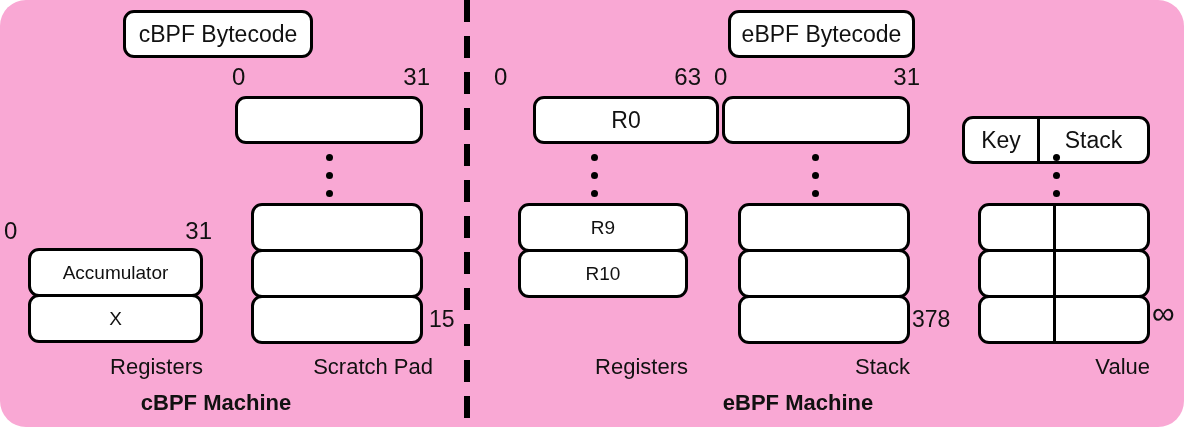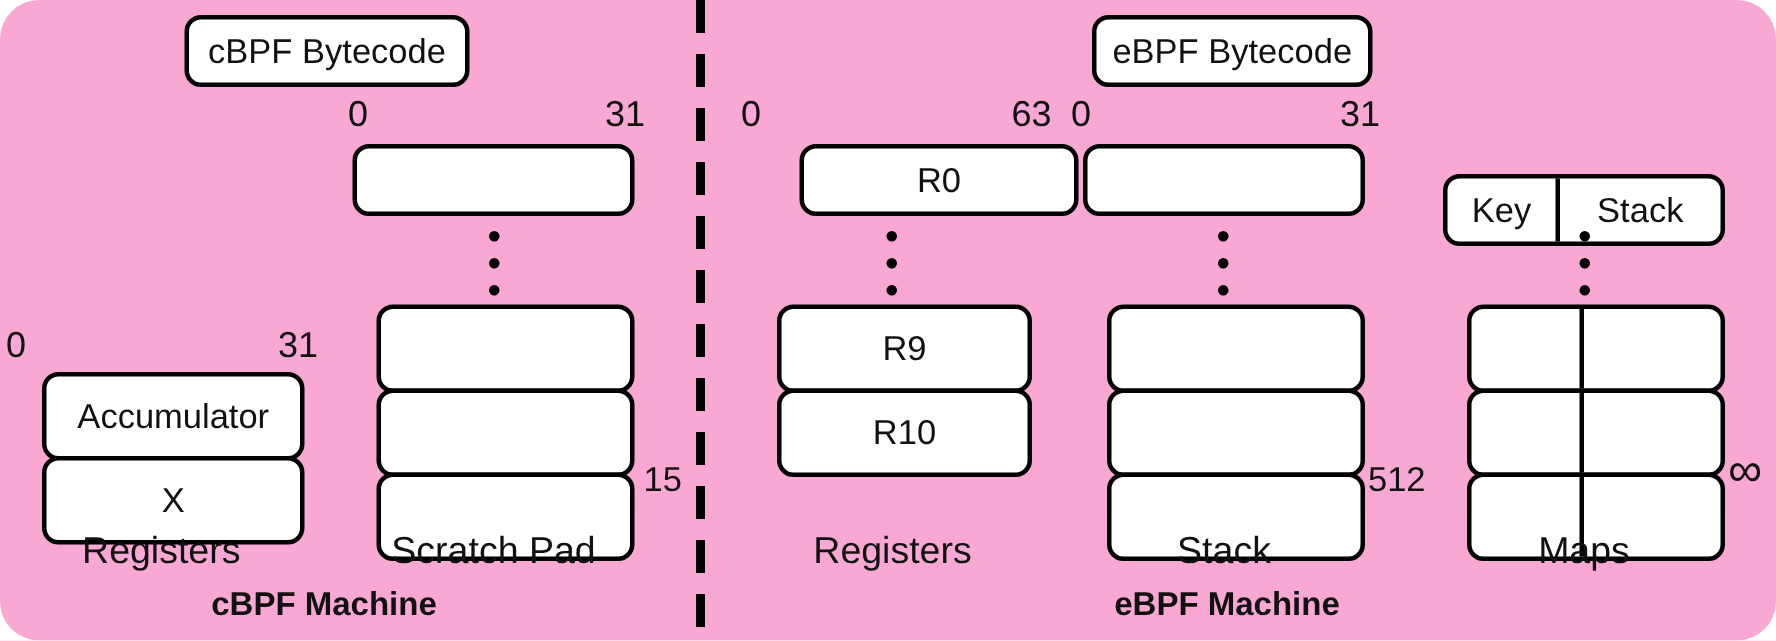--- a/index.html
+++ b/index.html
@@ -7,29 +7,29 @@
   .canvas {
     position:relative; width:1184px; height:427px; background:#f9a8d4;
     font-family:"Liberation Sans", sans-serif; color:#111111; overflow:hidden;border-radius:26px;
   }
   .box {
     position:absolute; border:3px solid #000; border-radius:11px; background:#fff;
     display:flex; align-items:center; justify-content:center; font-size:23px;
   }
   .stack { position:absolute; display:flex; flex-direction:column; }
   .cell {
-    height:59px; border:3px solid #000; border-radius:11px; background:#fff;
-    display:flex; align-items:center; justify-content:center; font-size:23px;margin-left:16px;
+    height:49px; border:3px solid #000; border-radius:11px; background:#fff;
+    display:flex; align-items:center; justify-content:center; font-size:19px;margin-left:16px;
   }
   .cell + .cell { margin-top:-3px; }
   .bitrow {
     position:absolute; display:flex; justify-content:space-between;
     font-size:24px; line-height:26px;
   }
-  .sec-label { position:absolute; text-align:center; font-size:25px; line-height:28px; }
+  .sec-label { position:absolute; text-align:right; font-size:22px; line-height:28px; }
   .machine-label { position:absolute; text-align:center; font-size:22px; font-weight:bold; line-height:28px; }
   .count { position:absolute; font-size:23px; line-height:26px;text-align:right; }
   .count.inf { font-size:32px; line-height:30px; }
   .dots { position:absolute; display:flex; flex-direction:column; gap:11px; }
   .dots i { width:7px; height:7px; background:#000; border-radius:50%; display:block; }
   .divider {
     position:absolute; left:464px; top:0; width:6px; height:427px;
     background:repeating-linear-gradient(to bottom, #000 0 22px, transparent 22px 36px);
   }
   .kv { display:flex; width:100%; height:100%; align-items:stretch; }
@@ -118,21 +118,21 @@
     <i></i>
       <i></i>
       <i></i>
   </div>
 
   <div class="stack" style="left:722px; top:203px; width:188px;">
     <div class="cell"></div>
     <div class="cell"></div>
     <div class="cell"></div>
   </div>
-  <div class="count" style="left:912px; top:306px;">512</div>
+  <div class="count" style="left:912px; top:306px;">378</div>
 
   <div class="sec-label" style="left:722px; top:353px; width:188px;">Stack</div>
 
   <div class="box" style="left:962px; top:96px; width:188px; height:48px; padding:0;margin-top:20px;">
     <div class="kv">
       <div class="k">Key</div>
       <div class="v">Stack</div>
     </div>
   </div>
 
@@ -157,16 +157,16 @@
     </div>
     <div class="cell">
       <div class="kv">
           <div class="k"></div>
           <div class="v"></div>
         </div>
     </div>
   </div>
   <div class="count inf" style="left:1152px; top:298px;">∞</div>
 
-  <div class="sec-label" style="left:962px; top:353px; width:188px;">Maps</div>
-  <div class="machine-label" style="left:698px; top:389px; width:240px;">eBPF Machine</div>
+  <div class="sec-label" style="left:962px; top:353px; width:188px;">Value</div>
+  <div class="machine-label" style="left:678px; top:389px; width:240px;">eBPF Machine</div>
 
 </div>
 
 </body></html>

